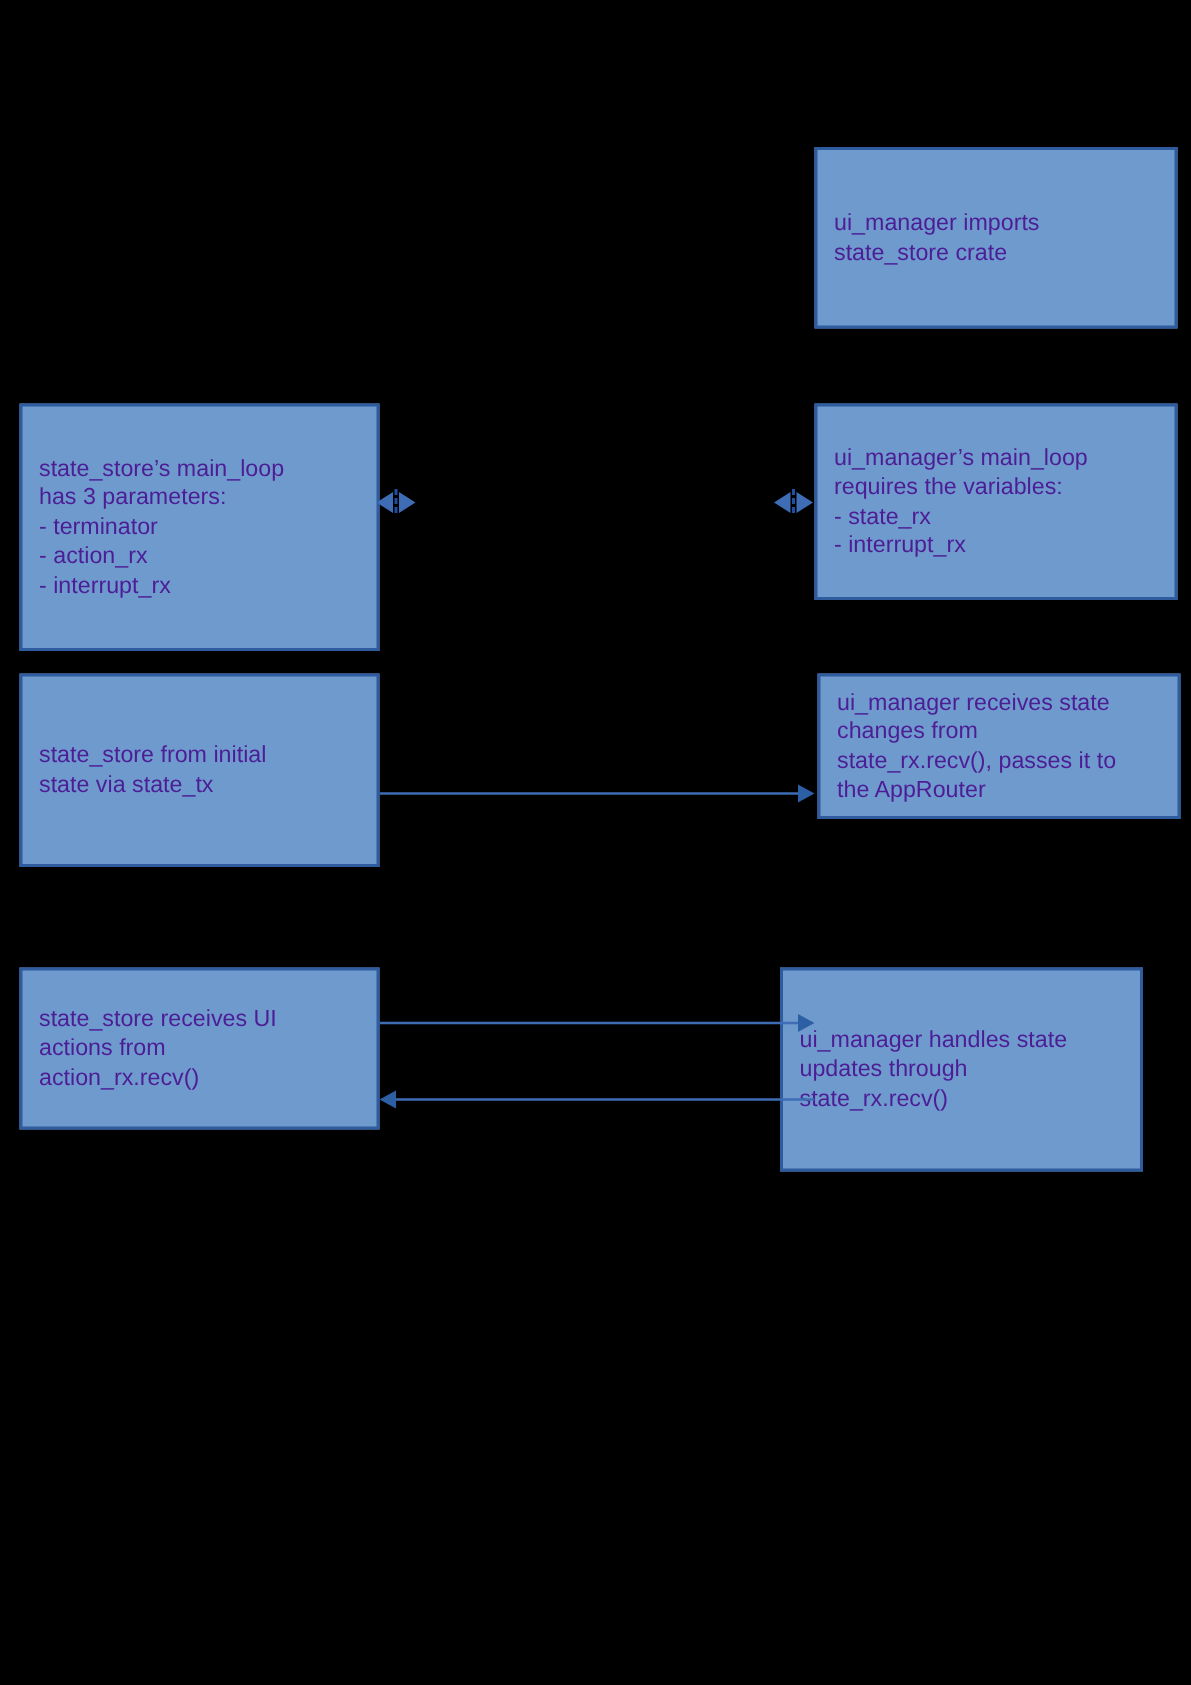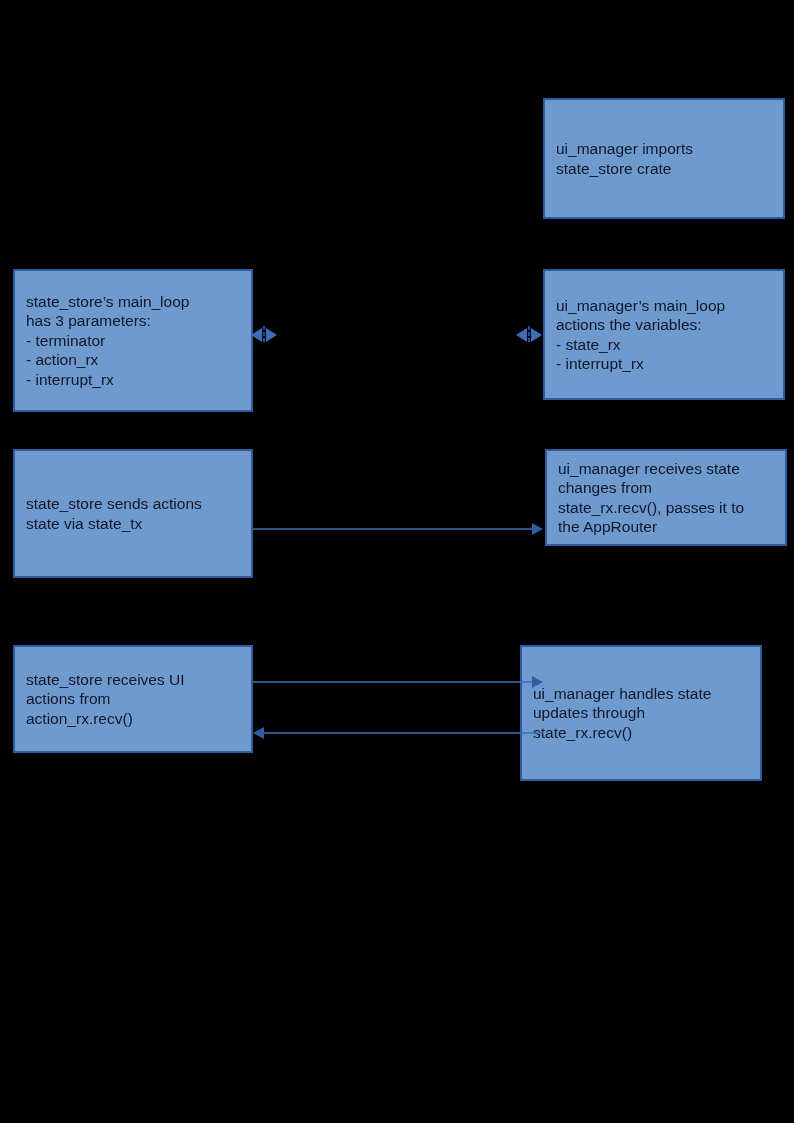--- a/index.html
+++ b/index.html
@@ -11,38 +11,38 @@
     font-family: "Liberation Sans", "DejaVu Sans", sans-serif;
     overflow: hidden;
   }
   .box {
     position: absolute;
     box-sizing: border-box;
     background: #6f9ace;
     border: 2px solid #2f5c9f;
     display: flex;
     align-items: center;
-    color: #0f172a;
+    color: #4c1d95;
   }
   .box .txt {
     white-space: pre-line;
     font-size: 15.5px;
     line-height: 19.5px;
     padding: 0 8px 0 11px;
     width: 100%;
   }
   .box.center-text .txt {
     text-align: center;
     padding: 0 3px;
   }
   .connector { position: absolute; display: block; }
 
   
   #box-ui-imports          { left: 543px; top:  98px; width: 242px; height: 121px; }
-  #box-state-store-main    { left:  13px; top: 269px; width: 240px; height: 143px; }
+  #box-state-store-main    { left:  13px; top: 269px; width: 240px; height: 165px; }
   #box-main-function       { left: 279px; top: 269px; width: 239px; height: 131px; }
   #box-ui-main-loop        { left: 543px; top: 269px; width: 242px; height: 131px; }
   #box-state-store-sends   { left:  13px; top: 449px; width: 240px; height: 129px; }
   #box-ui-receives         { left: 545px; top: 449px; width: 242px; height: 97px; }
   #box-state-store-receives{ left:  13px; top: 645px; width: 240px; height: 108px; }
   #box-ui-handles          { left: 520px; top: 645px; width: 242px; height: 136px; }
 
   
   #double-arrow-left  { left: 250px; top: 324px; }
   #double-arrow-right { left: 515px; top: 324px; }
@@ -64,27 +64,27 @@
     <div class="txt">state_store’s main_loop
 has 3 parameters:
 - terminator
 - action_rx
 - interrupt_rx</div>
   </div>
 
 
   <div class="box" id="box-ui-main-loop">
     <div class="txt">ui_manager’s main_loop
-actions the variables:
+requires the variables:
 - state_rx
 - interrupt_rx</div>
   </div>
 
   <div class="box" id="box-state-store-sends">
-    <div class="txt">state_store sends actions
+    <div class="txt">state_store from initial
 state via state_tx</div>
   </div>
 
   <div class="box" id="box-ui-receives">
     <div class="txt">ui_manager receives state
 changes from
 state_rx.recv(), passes it to
 the AppRouter</div>
   </div>
 

